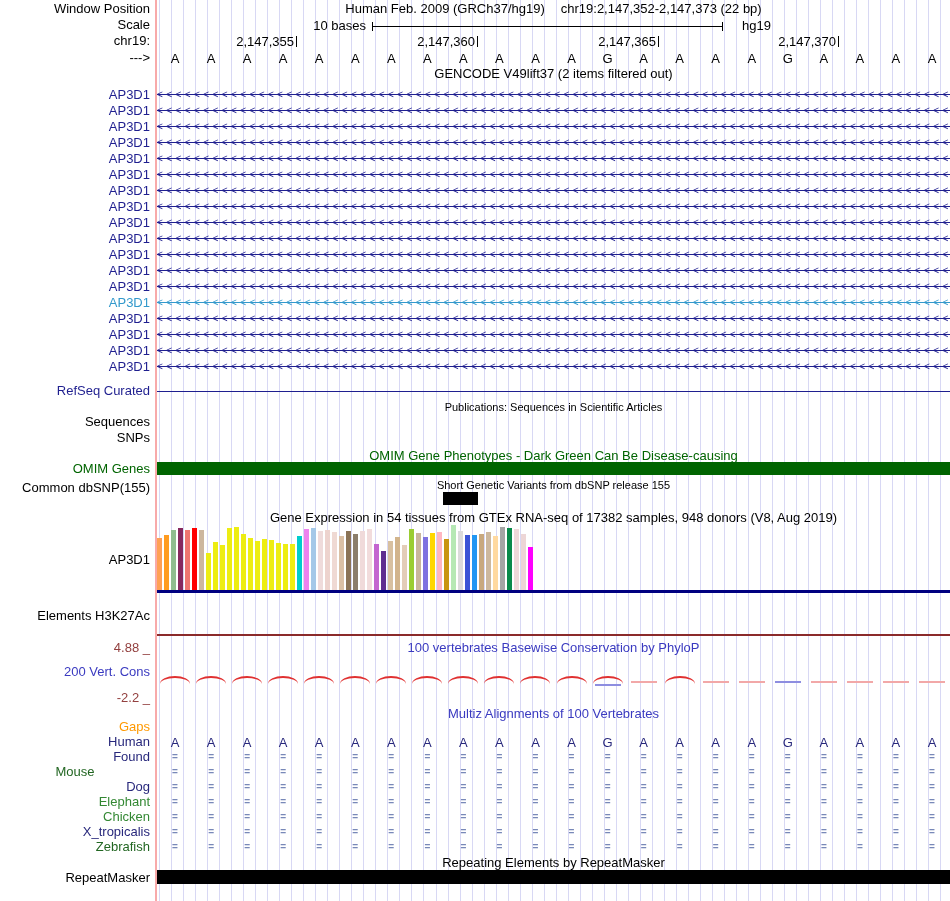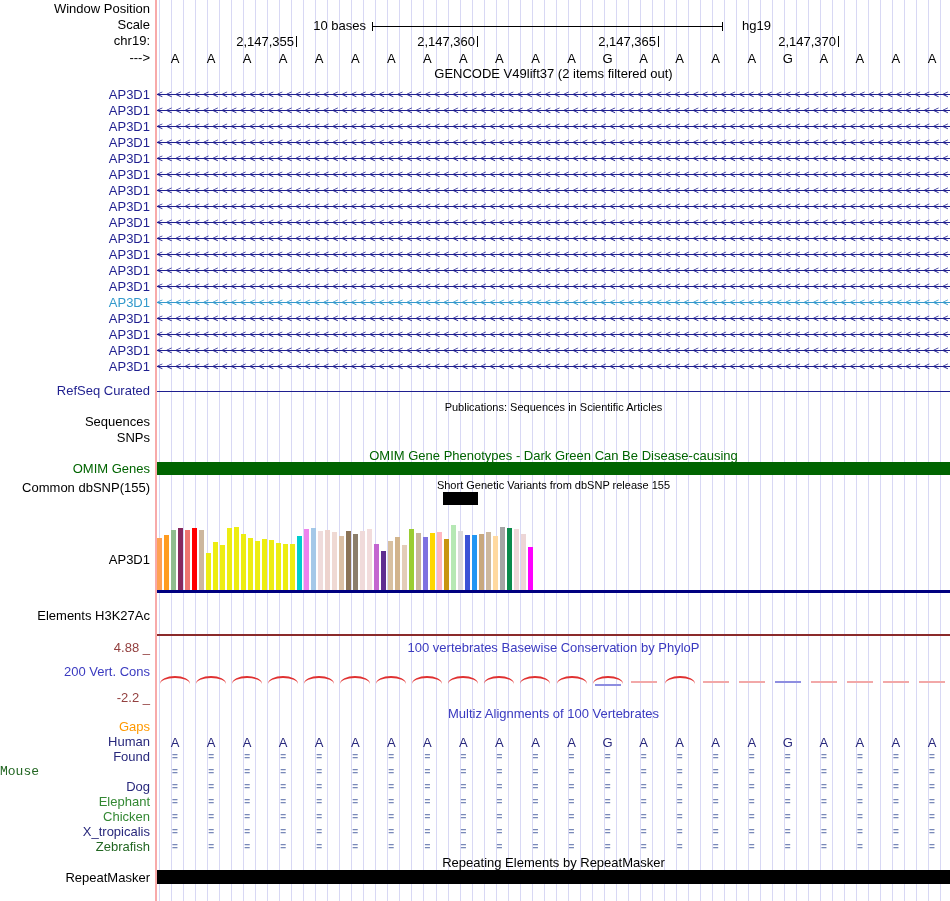--- a/index.html
+++ b/index.html
@@ -87,20 +87,23 @@
       <div style="position: absolute; top: 0px; left: 892.2px; width: 1px; height: 901px; background: rgb(216, 216, 244);"></div>
       <div style="position: absolute; top: 0px; left: 904.2px; width: 1px; height: 901px; background: rgb(216, 216, 244);"></div>
       <div style="position: absolute; top: 0px; left: 916.3px; width: 1px; height: 901px; background: rgb(216, 216, 244);"></div>
       <div style="position: absolute; top: 0px; left: 928.3px; width: 1px; height: 901px; background: rgb(216, 216, 244);"></div>
       <div style="position: absolute; top: 0px; left: 940.3px; width: 1px; height: 901px; background: rgb(216, 216, 244);"></div>
     </div>
 
   <div class="abs" id="pink-guide" style="top: 0px; left: 155px; width: 2px; height: 901px; background: rgb(248, 170, 170);"></div>
 
   <div class="lbl" style="top:2px">Window Position</div>
+  <div class="ctr" style="top:2px">
+    <span>Human Feb. 2009 (GRCh37/hg19)</span><span style="display:inline-block;width:16px"></span><span>chr19:2,147,352-2,147,373 (22 bp)</span>
+  </div>
 
   <div class="lbl" style="top:18px">Scale</div>
   <div class="abs" style="top:18px;left:366px;transform:translateX(-100%);font-size:13px">10 bases</div>
   <div class="abs" style="top:26px;left:372px;width:351px;height:1px;background:#000"></div>
   <div class="abs" style="top:22px;left:372px;width:1px;height:9px;background:#000"></div>
   <div class="abs" style="top:22px;left:722px;width:1px;height:9px;background:#000"></div>
   <div class="abs" style="top:18px;left:742px;font-size:13px">hg19</div>
 
   <div class="lbl" style="top:34px">chr19:</div>
   <div id="ruler">
@@ -242,20 +245,21 @@
   <div class="lbl" style="top:431px">SNPs</div>
 
   <div class="ctr t-green" style="top:449px">OMIM Gene Phenotypes - Dark Green Can Be Disease-causing</div>
   <div class="lbl t-green" style="top:462px">OMIM Genes</div>
   <div class="hline" style="top:462px;height:13px;background:var(--green)"></div>
 
   <div class="ctr small" style="top:480px">Short Genetic Variants from dbSNP release 155</div>
   <div class="lbl" style="top:481px">Common dbSNP(155)</div>
   <div class="abs" style="top:492px;left:443px;width:35px;height:13px;background:#000"></div>
 
+  <div class="ctr" style="top:511px">Gene Expression in 54 tissues from GTEx RNA-seq of 17382 samples, 948 donors (V8, Aug 2019)</div>
   <div class="lbl" style="top:553px">AP3D1</div>
   <div id="gtex-bars">
       <div style="position: absolute; top: 538px; left: 157px; width: 5px; height: 52px; background: rgb(255, 160, 84);"></div>
       <div style="position: absolute; top: 535px; left: 164px; width: 5px; height: 55px; background: rgb(255, 156, 32);"></div>
       <div style="position: absolute; top: 530px; left: 171px; width: 5px; height: 60px; background: rgb(143, 188, 143);"></div>
       <div style="position: absolute; top: 528px; left: 178px; width: 5px; height: 62px; background: rgb(134, 40, 95);"></div>
       <div style="position: absolute; top: 530px; left: 185px; width: 5px; height: 60px; background: rgb(238, 117, 112);"></div>
       <div style="position: absolute; top: 528px; left: 192px; width: 5px; height: 62px; background: rgb(255, 0, 0);"></div>
       <div style="position: absolute; top: 530px; left: 199px; width: 5px; height: 60px; background: rgb(205, 183, 158);"></div>
       <div style="position: absolute; top: 553px; left: 206px; width: 5px; height: 37px; background: rgb(237, 237, 19);"></div>
@@ -383,21 +387,21 @@
       <div style="position: absolute; top: 751px; left: 607.568px; transform: translateX(-50%); font-size: 10px; font-weight: bold; color: rgb(120, 136, 184);">=</div>
       <div style="position: absolute; top: 751px; left: 643.614px; transform: translateX(-50%); font-size: 10px; font-weight: bold; color: rgb(120, 136, 184);">=</div>
       <div style="position: absolute; top: 751px; left: 679.659px; transform: translateX(-50%); font-size: 10px; font-weight: bold; color: rgb(120, 136, 184);">=</div>
       <div style="position: absolute; top: 751px; left: 715.705px; transform: translateX(-50%); font-size: 10px; font-weight: bold; color: rgb(120, 136, 184);">=</div>
       <div style="position: absolute; top: 751px; left: 751.75px; transform: translateX(-50%); font-size: 10px; font-weight: bold; color: rgb(120, 136, 184);">=</div>
       <div style="position: absolute; top: 751px; left: 787.795px; transform: translateX(-50%); font-size: 10px; font-weight: bold; color: rgb(120, 136, 184);">=</div>
       <div style="position: absolute; top: 751px; left: 823.841px; transform: translateX(-50%); font-size: 10px; font-weight: bold; color: rgb(120, 136, 184);">=</div>
       <div style="position: absolute; top: 751px; left: 859.886px; transform: translateX(-50%); font-size: 10px; font-weight: bold; color: rgb(120, 136, 184);">=</div>
       <div style="position: absolute; top: 751px; left: 895.932px; transform: translateX(-50%); font-size: 10px; font-weight: bold; color: rgb(120, 136, 184);">=</div>
       <div style="position: absolute; top: 751px; left: 931.977px; transform: translateX(-50%); font-size: 10px; font-weight: bold; color: rgb(120, 136, 184);">=</div>
-      <div style="position: absolute; top: 765px; left: 0px; width: 150px; text-align: left; font-size: 13px; line-height: 13px; color: rgb(34, 102, 34); font-family: Liberation Mono, monospace;">Mouse</div>
+      <div style="position: absolute; top: 765px; left: 0px; width: 150px; text-align: center; font-size: 13px; line-height: 13px; color: rgb(34, 102, 34);">Mouse</div>
       <div style="position: absolute; top: 766px; left: 175.023px; transform: translateX(-50%); font-size: 10px; font-weight: bold; color: rgb(120, 136, 184);">=</div>
       <div style="position: absolute; top: 766px; left: 211.068px; transform: translateX(-50%); font-size: 10px; font-weight: bold; color: rgb(120, 136, 184);">=</div>
       <div style="position: absolute; top: 766px; left: 247.114px; transform: translateX(-50%); font-size: 10px; font-weight: bold; color: rgb(120, 136, 184);">=</div>
       <div style="position: absolute; top: 766px; left: 283.159px; transform: translateX(-50%); font-size: 10px; font-weight: bold; color: rgb(120, 136, 184);">=</div>
       <div style="position: absolute; top: 766px; left: 319.205px; transform: translateX(-50%); font-size: 10px; font-weight: bold; color: rgb(120, 136, 184);">=</div>
       <div style="position: absolute; top: 766px; left: 355.25px; transform: translateX(-50%); font-size: 10px; font-weight: bold; color: rgb(120, 136, 184);">=</div>
       <div style="position: absolute; top: 766px; left: 391.295px; transform: translateX(-50%); font-size: 10px; font-weight: bold; color: rgb(120, 136, 184);">=</div>
       <div style="position: absolute; top: 766px; left: 427.341px; transform: translateX(-50%); font-size: 10px; font-weight: bold; color: rgb(120, 136, 184);">=</div>
       <div style="position: absolute; top: 766px; left: 463.386px; transform: translateX(-50%); font-size: 10px; font-weight: bold; color: rgb(120, 136, 184);">=</div>
       <div style="position: absolute; top: 766px; left: 499.432px; transform: translateX(-50%); font-size: 10px; font-weight: bold; color: rgb(120, 136, 184);">=</div>

